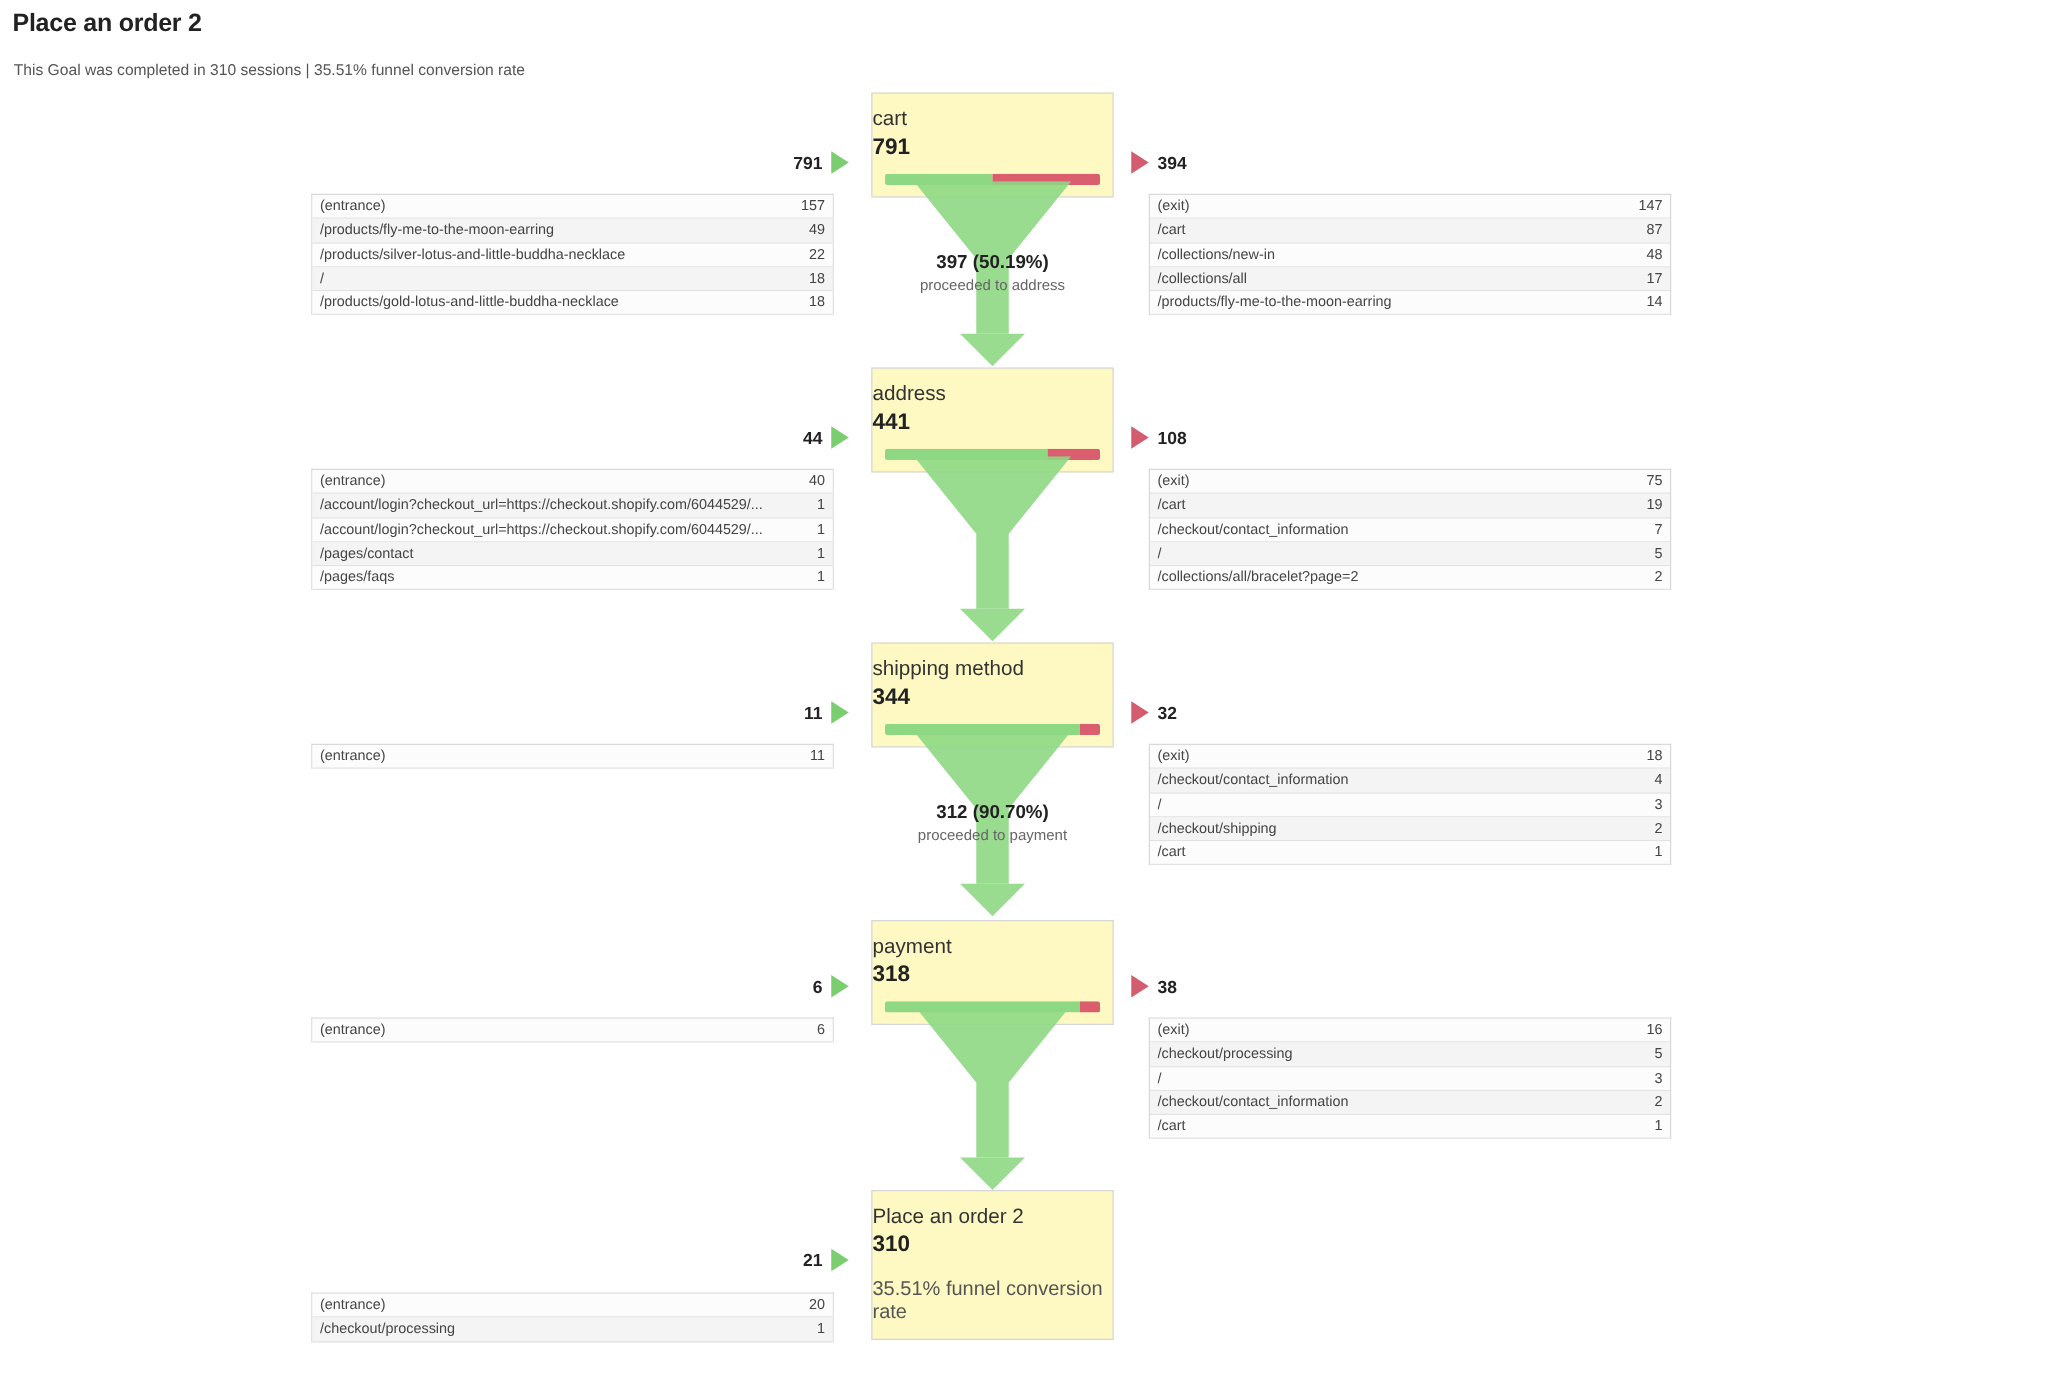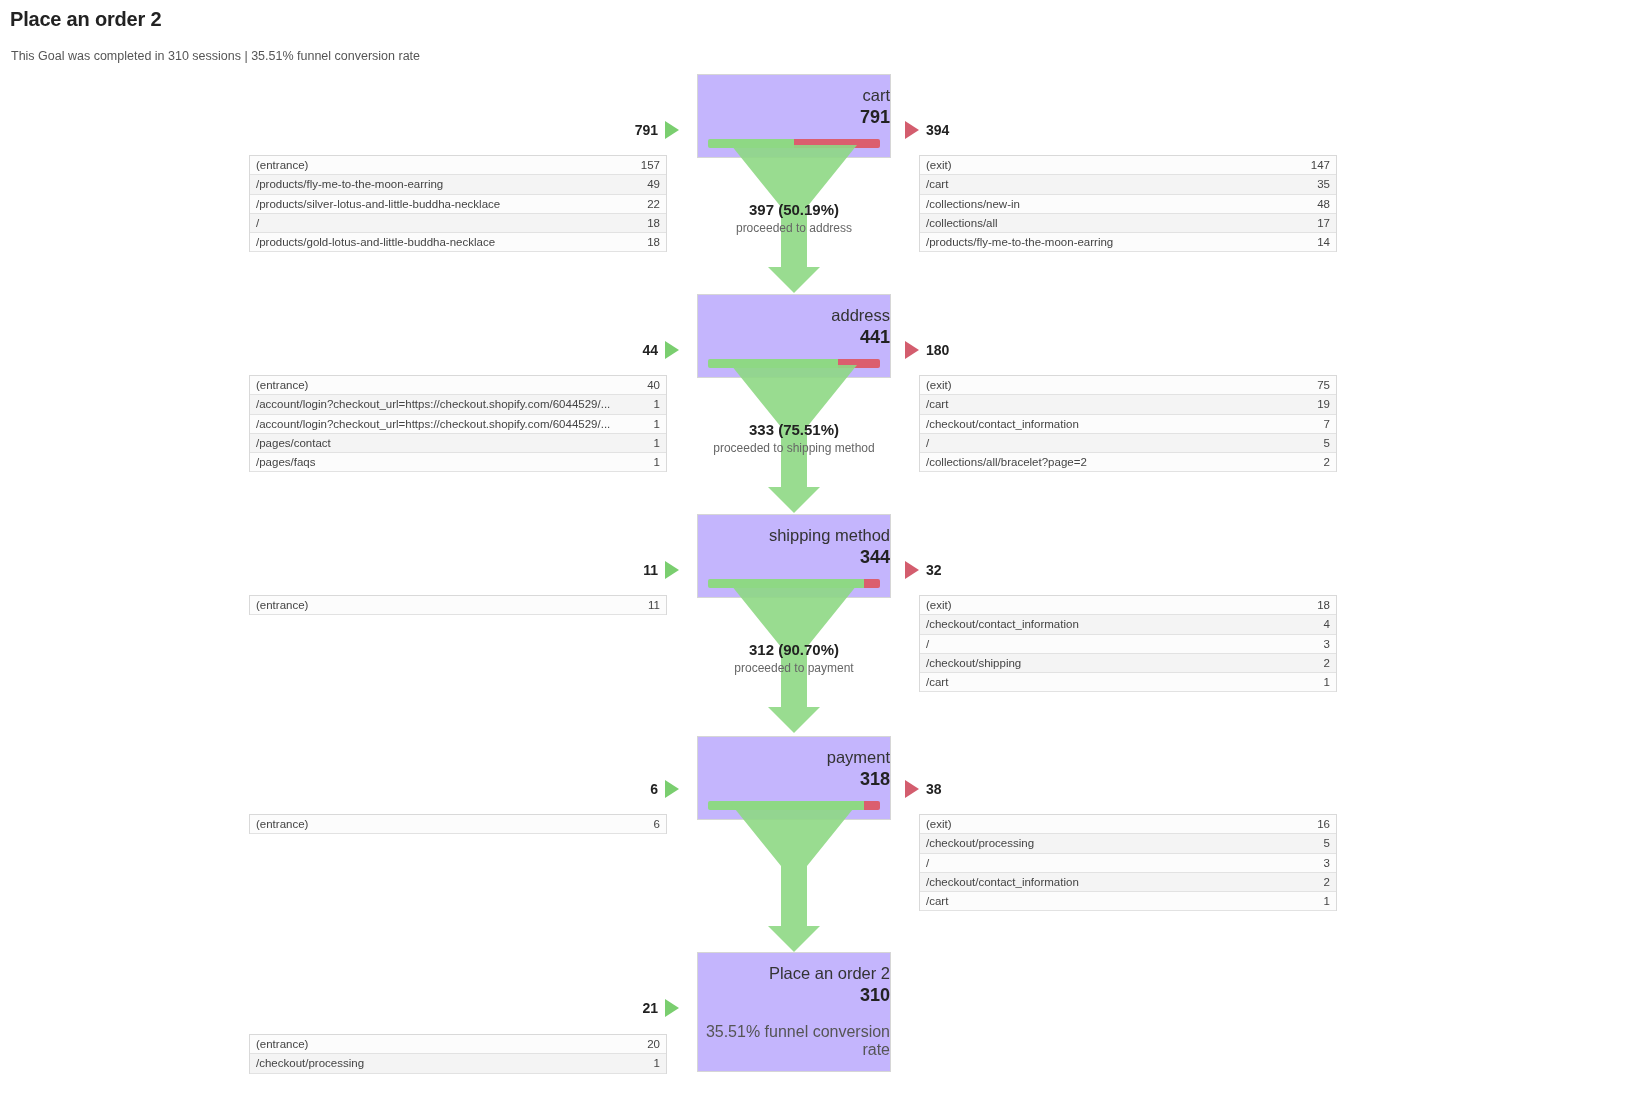--- a/index.html
+++ b/index.html
@@ -27,22 +27,22 @@
     position: absolute;
     left: 11px; top: 49px;
     font-size: 12.5px;
     color: #555;
   }
 
   .step-box {
     position: relative;
     width: 194px;
     border: 1px solid #d6d6d6;
-    background: #c4b5fd;
-    text-align: right;
+    background: #fef9c3;
+    text-align: left;
     padding: 10px 0 0 0;
   }
   .step-name {
     font-size: 16.5px;
     color: #333;
     line-height: 1.25;
   }
   .step-count {
     font-size: 18px;
     font-weight: bold;
@@ -200,21 +200,21 @@
           <span class="num">18</span>
         </div>
       </div>
       <div class="side-table" style="left: 919px; top: 155px; width: 418px;">
         <div class="row">
           <span class="url">(exit)</span>
           <span class="num">147</span>
         </div>
         <div class="row">
           <span class="url">/cart</span>
-          <span class="num">35</span>
+          <span class="num">87</span>
         </div>
         <div class="row">
           <span class="url">/collections/new-in</span>
           <span class="num">48</span>
         </div>
         <div class="row">
           <span class="url">/collections/all</span>
           <span class="num">17</span>
         </div>
         <div class="row">
@@ -228,32 +228,28 @@
         <div class="step-bar-wrap">
           <div class="bar-green" style="width: 75.51%; background: rgb(142, 216, 132);"></div>
           <div class="bar-red" style="width: 24.49%; background: rgb(219, 94, 110);"></div>
         </div>
       </div>
       <div class="connector" style="position: absolute; left: 697px; top: 365px; height: 148px;">
         <svg width="194" height="148" viewBox="0 0 194 148">
           <path d="M34,0 L160,0 L110,62 L110,122 L84,122 L84,62 Z" fill="#8ed884" opacity="0.9"></path>
           <path d="M71,122 L123,122 L97,148 Z" fill="#8ed884" opacity="0.9"></path>
         </svg>
-        <div class="connector-label">
-          <div class="connector-main">333 (75.51%)</div>
-          <div class="connector-sub">proceeded to shipping method</div>
-        </div>
       </div>
       <div class="side-marker left" style="left: 589px; top: 341px;">
         <span>44</span>
         <span class="tri tri-green" style="border-left-color: rgb(122, 206, 111);"></span>
       </div>
       <div class="side-marker" style="left: 905px; top: 341px;">
         <span class="tri tri-red" style="border-left-color: rgb(211, 93, 110);"></span>
-        <span>180</span>
+        <span>108</span>
       </div>
       <div class="side-table" style="left: 249px; top: 375px; width: 418px;">
         <div class="row">
           <span class="url">(entrance)</span>
           <span class="num">40</span>
         </div>
         <div class="row">
           <span class="url">/account/login?checkout_url=https://checkout.shopify.com/6044529/...</span>
           <span class="num">1</span>
         </div>

